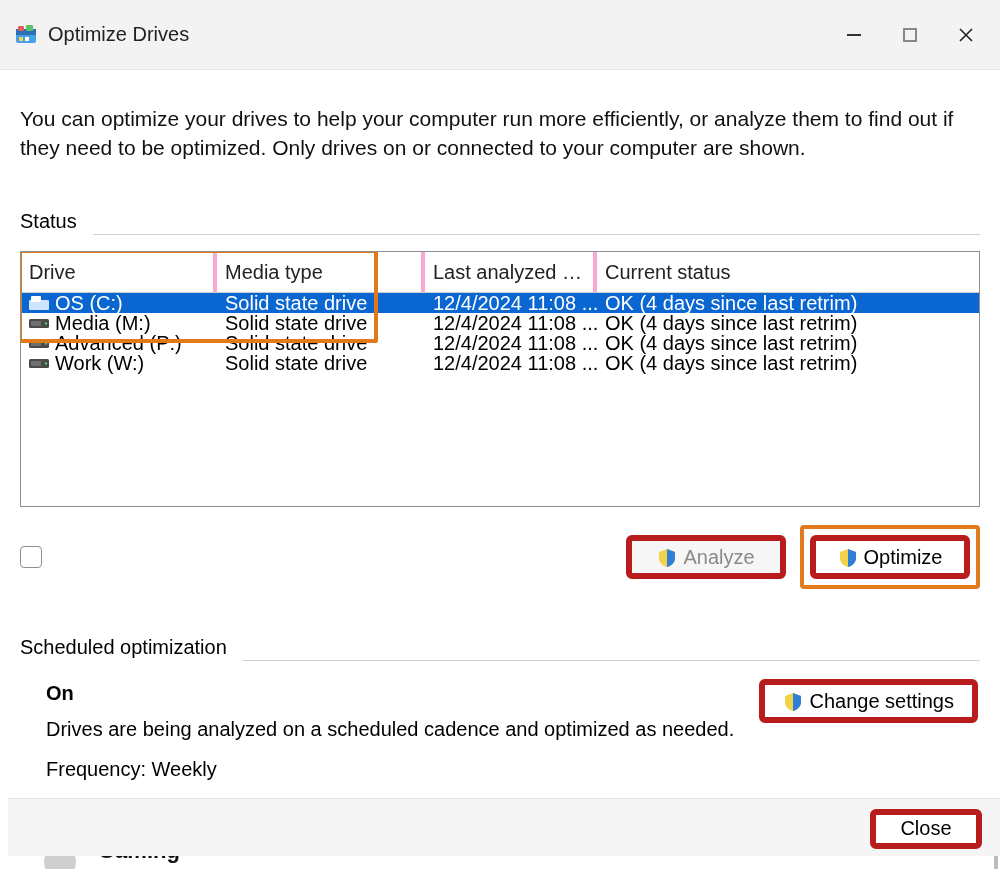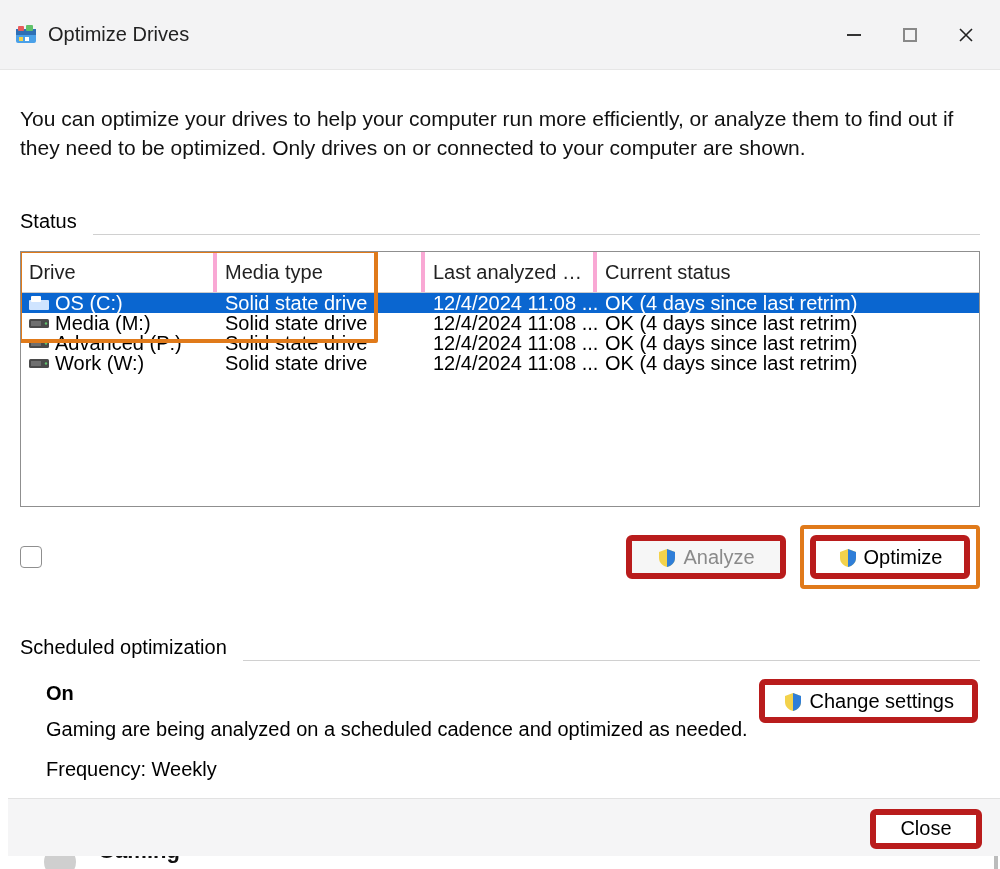--- a/index.html
+++ b/index.html
@@ -295,21 +295,21 @@
   </div>
 
   <div class="sched-section">
     <div class="section-head">
       <span class="lbl">Scheduled optimization</span>
       <span class="rule"></span>
     </div>
     <div class="sched-body">
       <div class="sched-text">
         <div class="on">On</div>
-        <div class="desc">Gaming are being analyzed on a scheduled cadence and optimized as needed.</div>
+        <div class="desc">Drives are being analyzed on a scheduled cadence and optimized as needed.</div>
         <div>Frequency: Weekly</div>
       </div>
       <div class="btn change-btn" style="min-width:200px;">
         <span class="shield">
           <svg viewBox="0 0 20 20">
               <path d="M10 1 L18 4 V10 C18 15 14 18 10 19 C6 18 2 15 2 10 V4 Z" fill="#f3d24b"></path>
               <path d="M10 1 L18 4 V10 C18 15 14 18 10 19 Z" fill="#2f7ed8"></path>
             </svg>
         </span>
         <span>Change settings</span>

